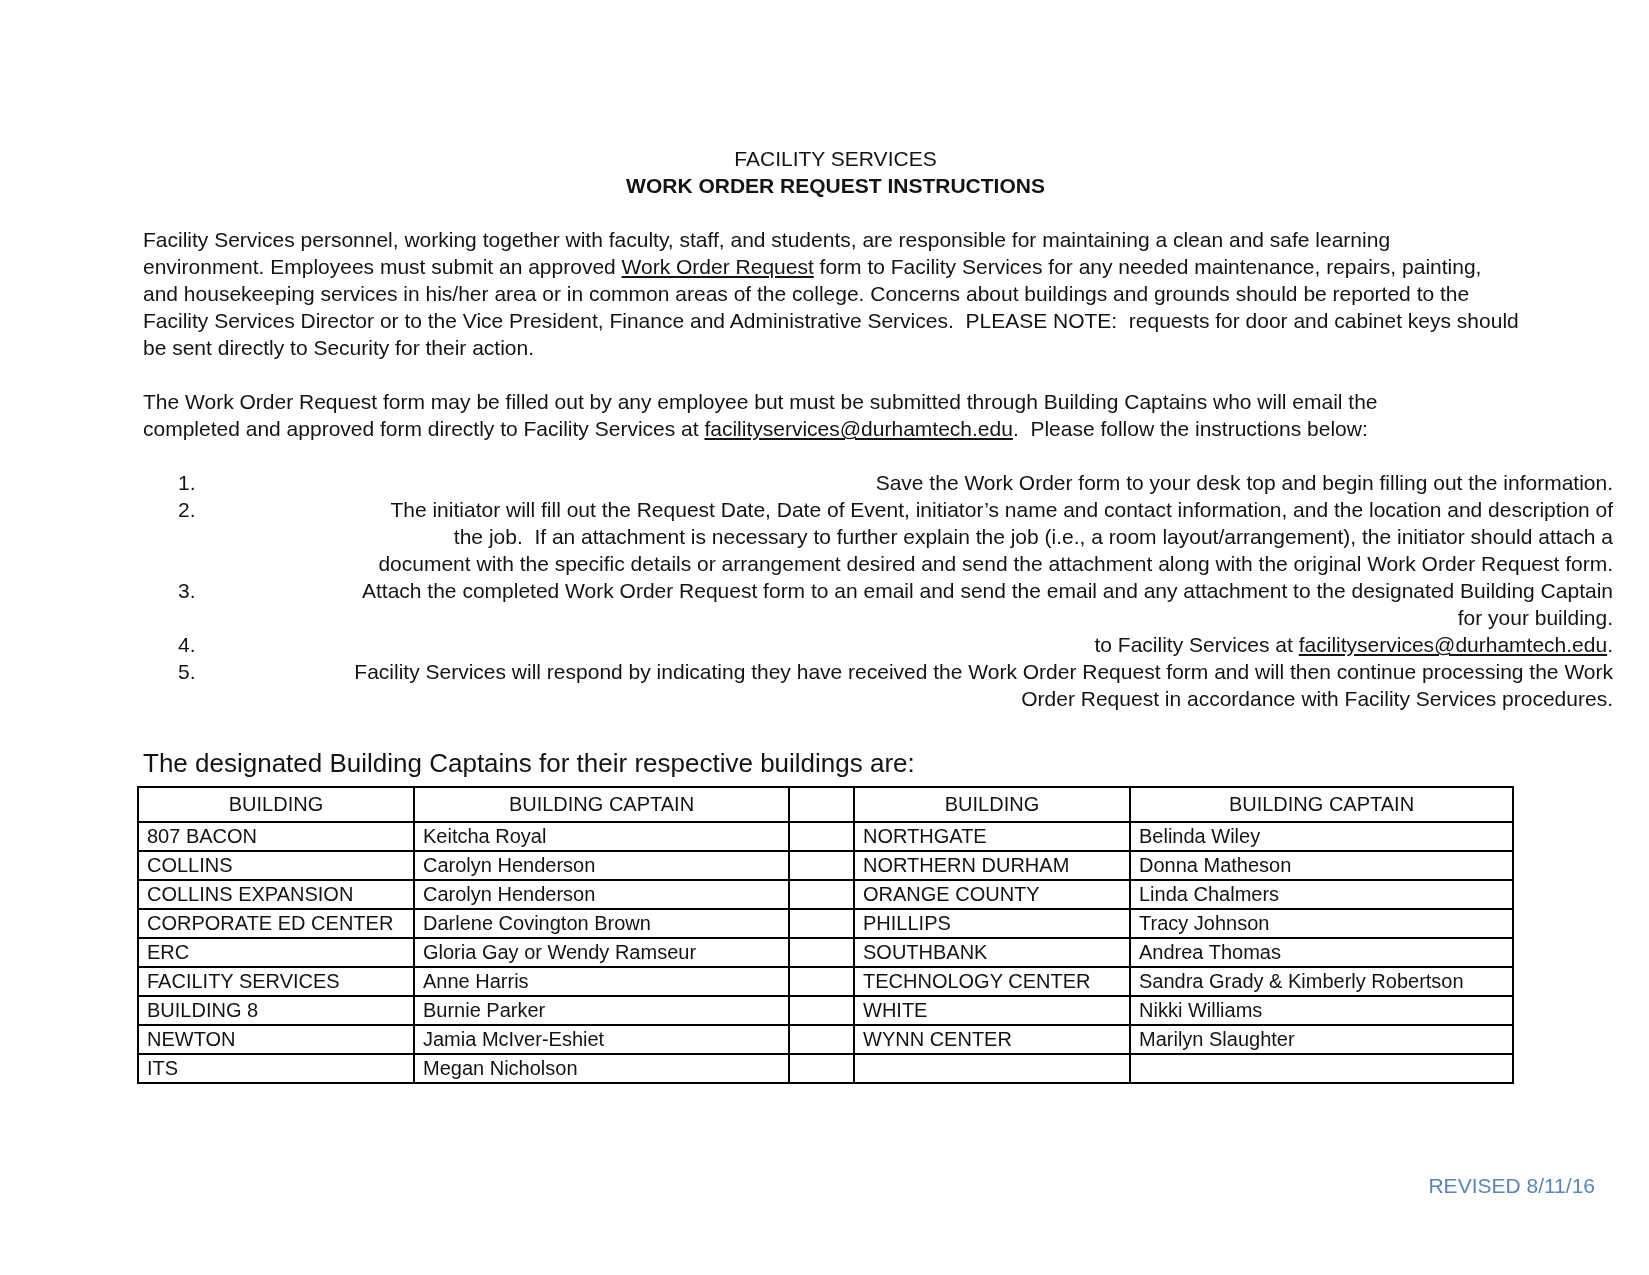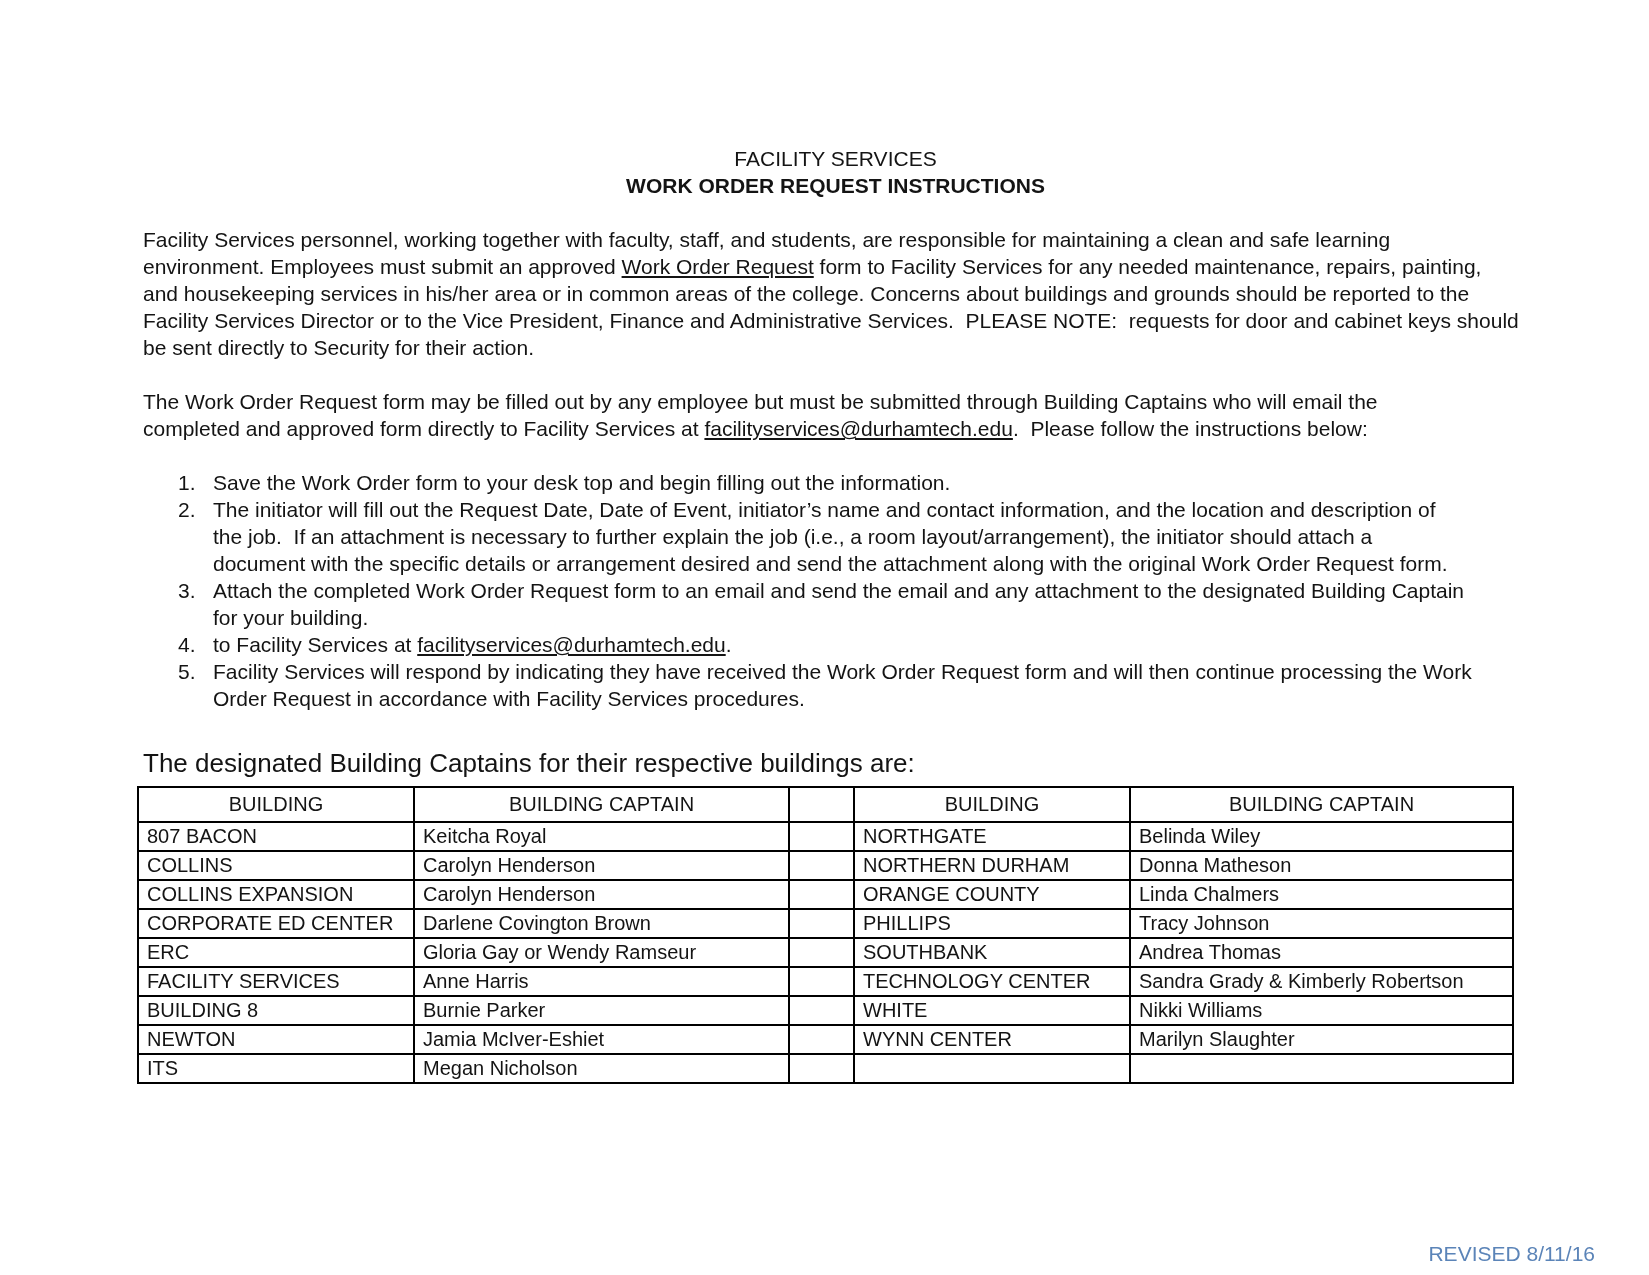--- a/index.html
+++ b/index.html
@@ -9,31 +9,31 @@
   }
   .page{padding:145px 36px 0 143px;}
   .doc-title{text-align:center;font-size:21px;line-height:27px;margin-bottom:27px;margin-right:85px;}
   .doc-title .t2{font-weight:bold;}
   .tl{white-space:pre;line-height:27px;font-size:21px;}
   .para{margin:16px 0 27px 0;}
   .u{text-decoration:underline;}
   .steps{margin:0;padding:0;list-style:none;}
   .step{display:flex;align-items:flex-start;}
   .num{flex:0 0 35px;margin-left:35px;font-size:21px;line-height:27px;white-space:pre;}
-  .step-lines{flex:1 1 auto;}
+  .step-lines{flex:1 1 auto;text-align:right;}
   .caption{margin-top:38px;margin-bottom:9px;font-size:26px;line-height:27px;white-space:pre;}
   table.captains{border-collapse:collapse;table-layout:fixed;width:1375px;margin-left:-6px;}
   table.captains th, table.captains td{
     border:2px solid #000;font-weight:normal;font-size:20px;
     padding:1px 8px;overflow:hidden;white-space:nowrap;margin-top:20px;
   }
   table.captains thead th{text-align:center;height:31px;}
   table.captains td{text-align:left;height:25px;}
   td.cell-large{font-size:23px;}
-  .footer-note{position:absolute;top:1240px;right:54px;font-size:21px;line-height:27px;}
+  .footer-note{position:absolute;top:1172px;right:54px;font-size:21px;line-height:27px;}
 </style>
 </head>
 <body>
 
 <div class="page">
 
   <div class="doc-title">
     <div class="t1">FACILITY SERVICES</div>
     <div class="t2">WORK ORDER REQUEST INSTRUCTIONS</div>
   </div>

